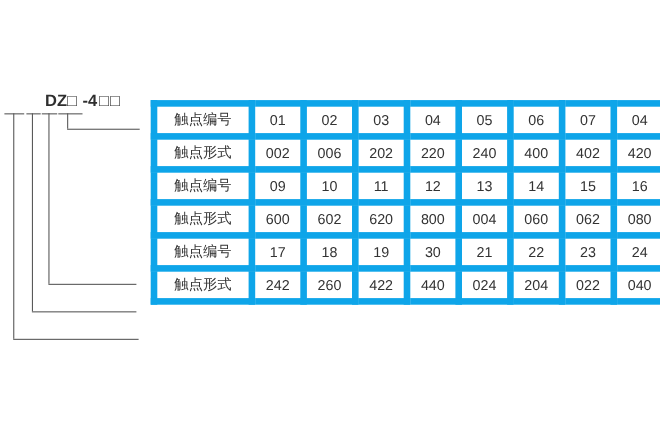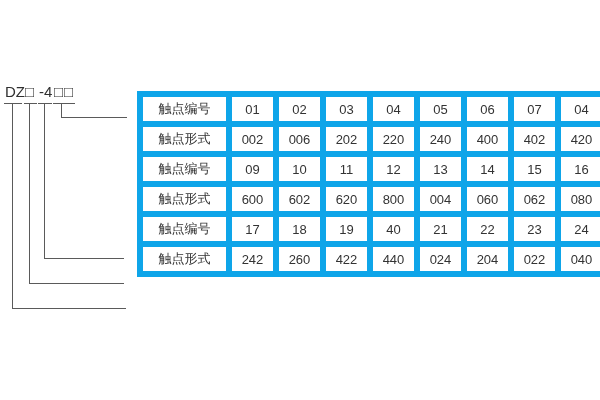--- a/index.html
+++ b/index.html
@@ -9,24 +9,25 @@
     background:#ffffff;
     font-family:"Liberation Sans","DejaVu Sans",sans-serif;
     color:#333;
     overflow:hidden;
   }
   
   .seg{
     position:absolute;
     top:84px;
     font-size:15px;
-    font-weight:400;
+    font-weight:700;
     color:#2f2f2f;
     line-height:16px;
     white-space:pre;
+    margin-left:36px;
   }
   .seg.boxes{letter-spacing:1px;}
   
   .hline,.vline,.uline{position:absolute;background:#5a5a5a;}
   .hline{height:1px;}
   .vline{width:1px;}
   .uline{height:1px;top:103px;}
   
   .annotation{
     position:absolute;
@@ -128,21 +129,21 @@
           <td class="val">004</td>
           <td class="val">060</td>
           <td class="val">062</td>
           <td class="val">080</td>
         </tr>
         <tr>
           <td class="row-label">触点编号</td>
           <td class="val">17</td>
           <td class="val">18</td>
           <td class="val">19</td>
-          <td class="val">40</td>
+          <td class="val">30</td>
           <td class="val">21</td>
           <td class="val">22</td>
           <td class="val">23</td>
           <td class="val">24</td>
         </tr>
         <tr>
           <td class="row-label">触点形式</td>
           <td class="val">242</td>
           <td class="val">260</td>
           <td class="val">422</td>

